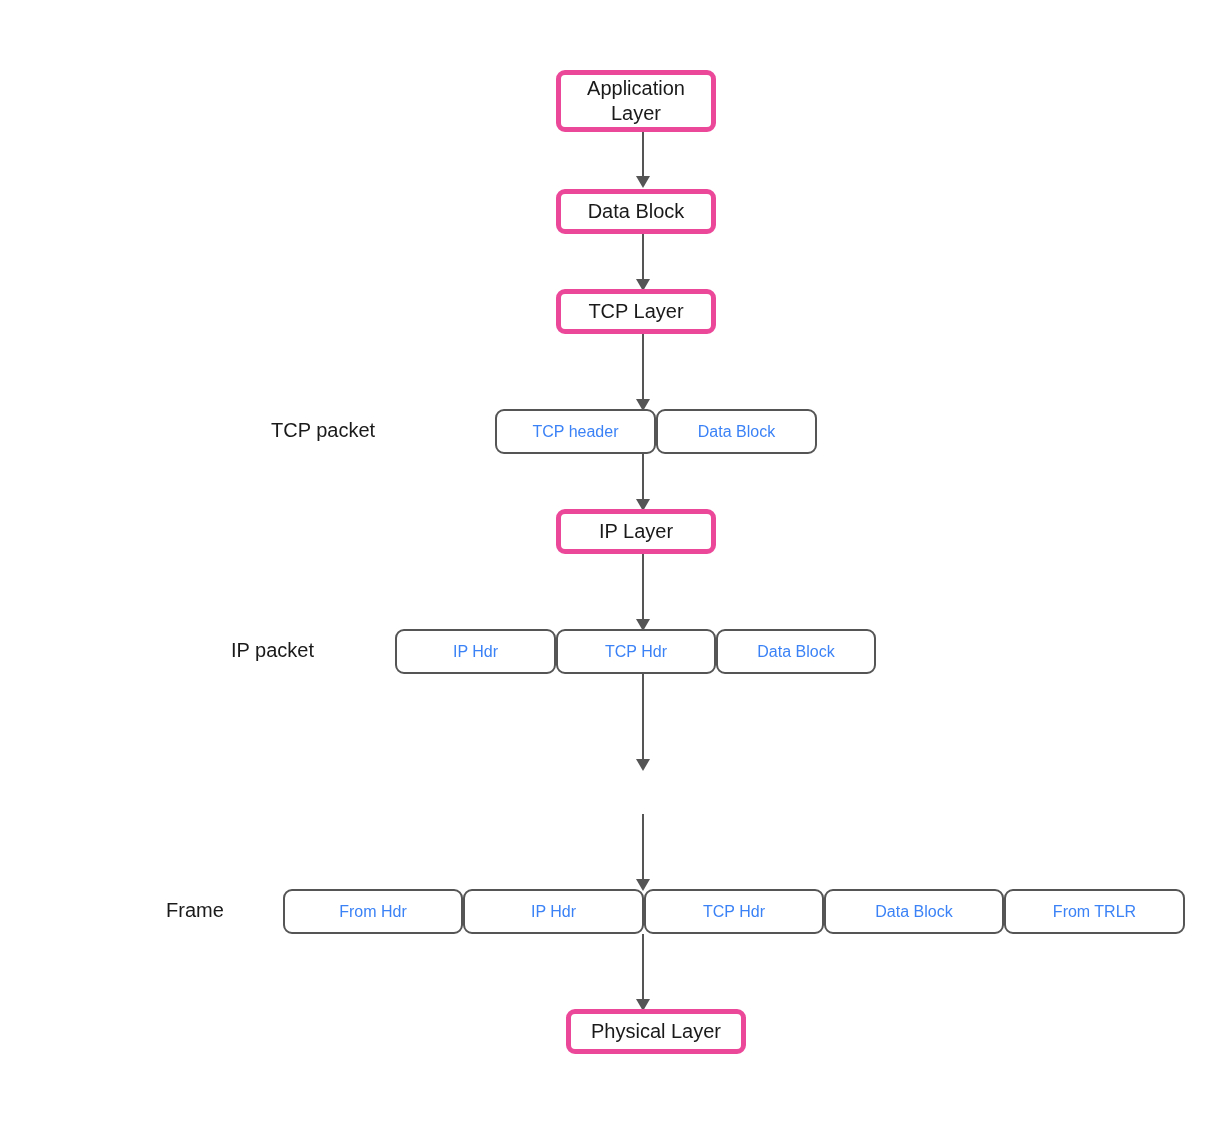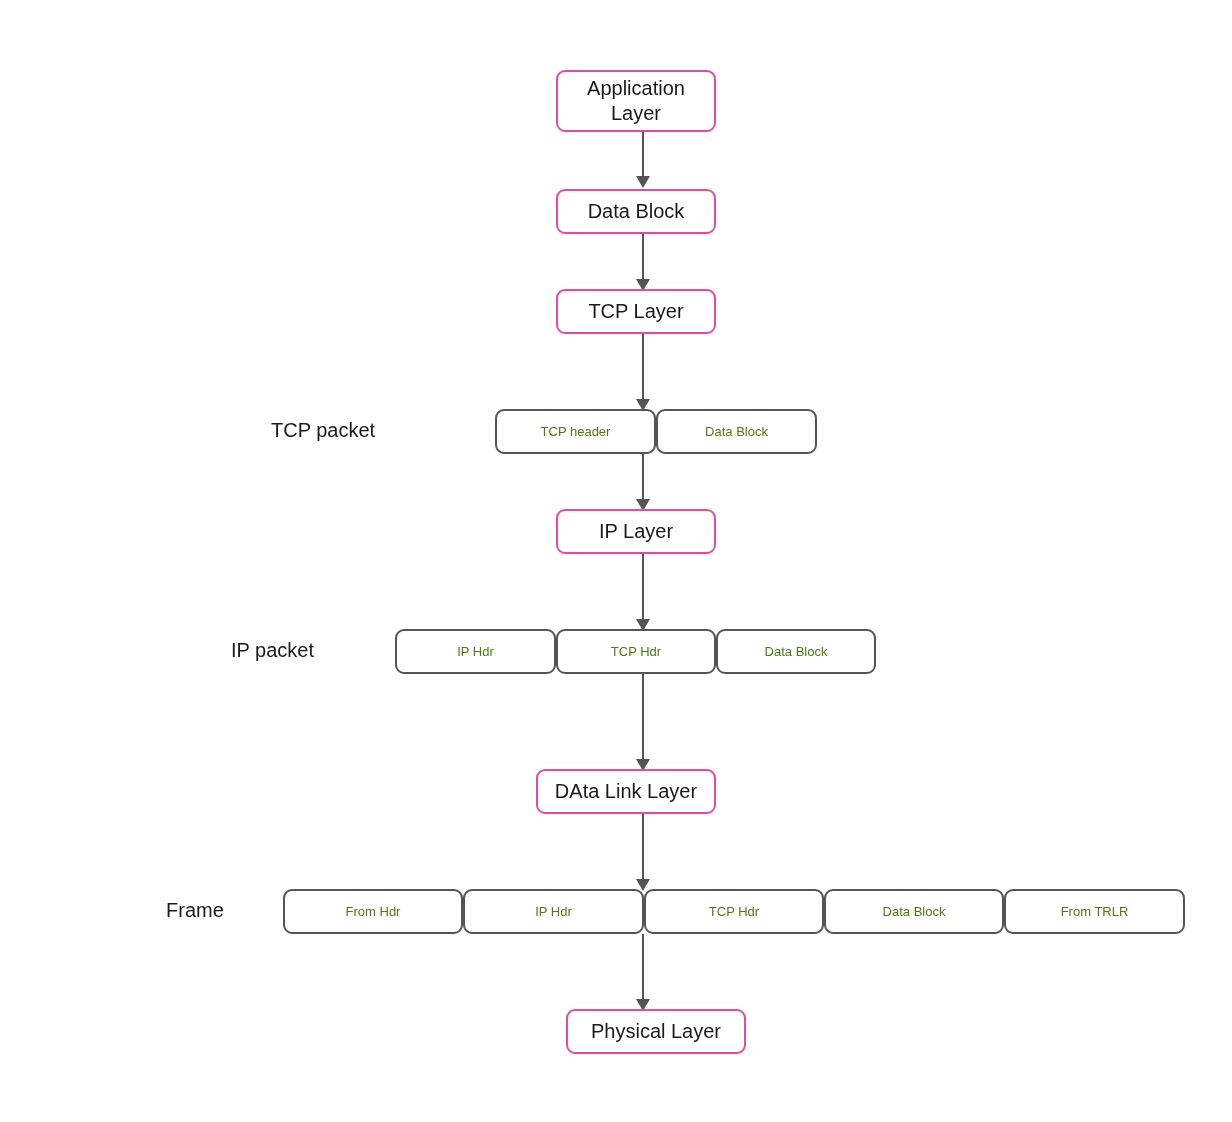--- a/index.html
+++ b/index.html
@@ -16,21 +16,21 @@
     width: 1232px;
     height: 1122px;
     background: #ffffff;
     overflow: hidden;
   }
 
   
   .node {
     position: absolute;
     box-sizing: border-box;
-    border: 2px solid #ec4899;
+    border: 5px solid #ec4899;
     border-radius: 9px;
     background: #ffffff;
     display: flex;
     align-items: center;
     justify-content: center;
     text-align: center;
     font-size: 20px;
     line-height: 1.25;
     color: #1a1a1a;
     z-index: 3;
@@ -45,22 +45,22 @@
   }
   .seg {
     box-sizing: border-box;
     border: 2px solid #555555;
     border-radius: 9px;
     background: #ffffff;
     display: flex;
     align-items: center;
     justify-content: center;
     text-align: center;
-    font-size: 13px;
-    color: #4d7c0f;
+    font-size: 16px;
+    color: #3b82f6;
     height: 100%;
   }
 
   
   .side-label {
     position: absolute;
     font-size: 20px;
     color: #1a1a1a;
     white-space: nowrap;
     z-index: 2;
@@ -138,21 +138,20 @@
 
   <div class="node" style="left:556px; top:70px; width:160px; height:62px;">Application
 Layer</div>
 
   <div class="node" style="left:556px; top:189px; width:160px; height:45px;">Data Block</div>
 
   <div class="node" style="left:556px; top:509px; width:160px; height:45px;">IP Layer</div>
 
   <div class="node" style="left:556px; top:289px; width:160px; height:45px;">TCP Layer</div>
 
-  <div class="node" style="left:536px; top:769px; width:180px; height:45px;">DAta Link Layer</div>
 
   <div class="node" style="left:566px; top:1009px; width:180px; height:45px;text-align:center;">Physical Layer</div>
 
   <div class="side-label" style="left:271px; top:419px;">TCP packet</div>
 
   <div class="strip" style="left:495px; top:409px; width:322px; height:45px;">
     <div class="seg" style="width:161px;">TCP header</div>
     <div class="seg" style="width:161px;">Data Block</div>
   </div>
 

